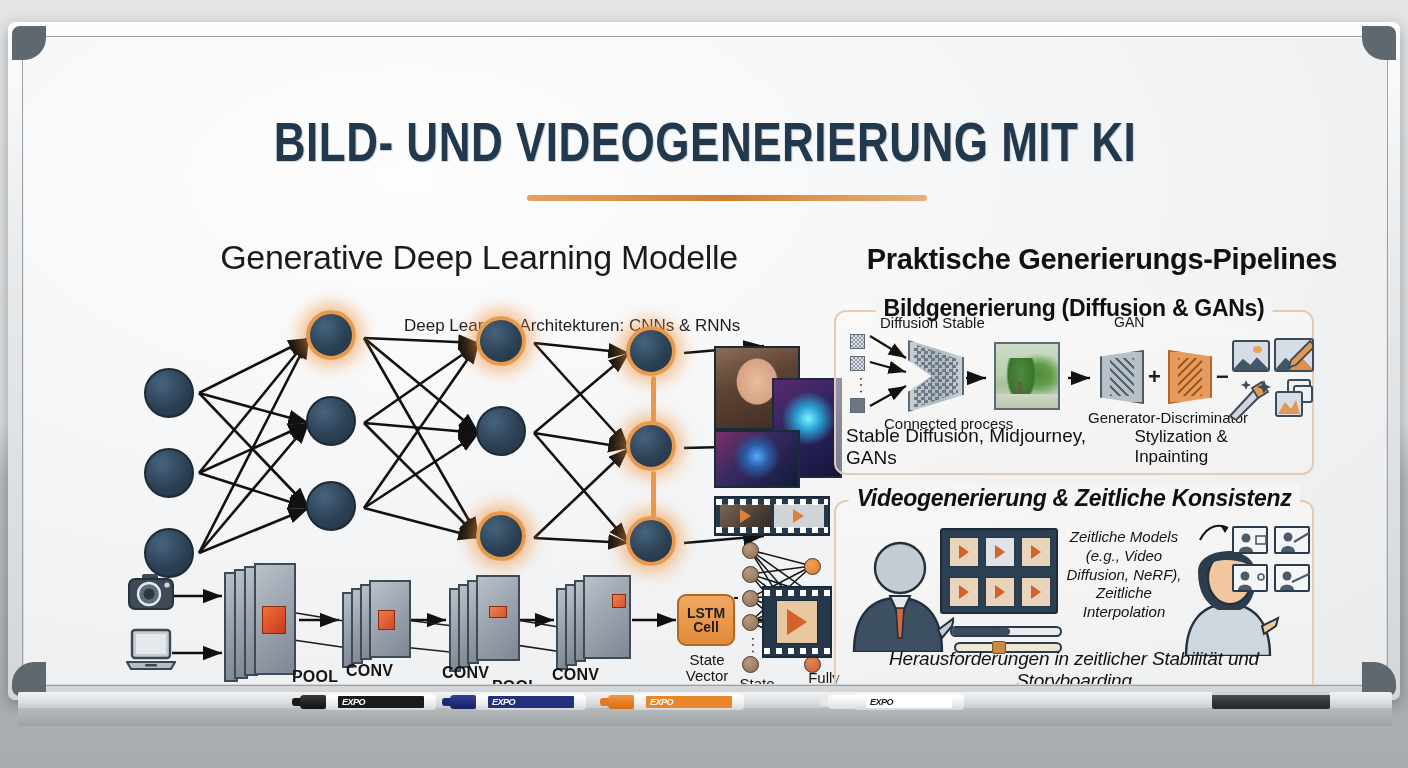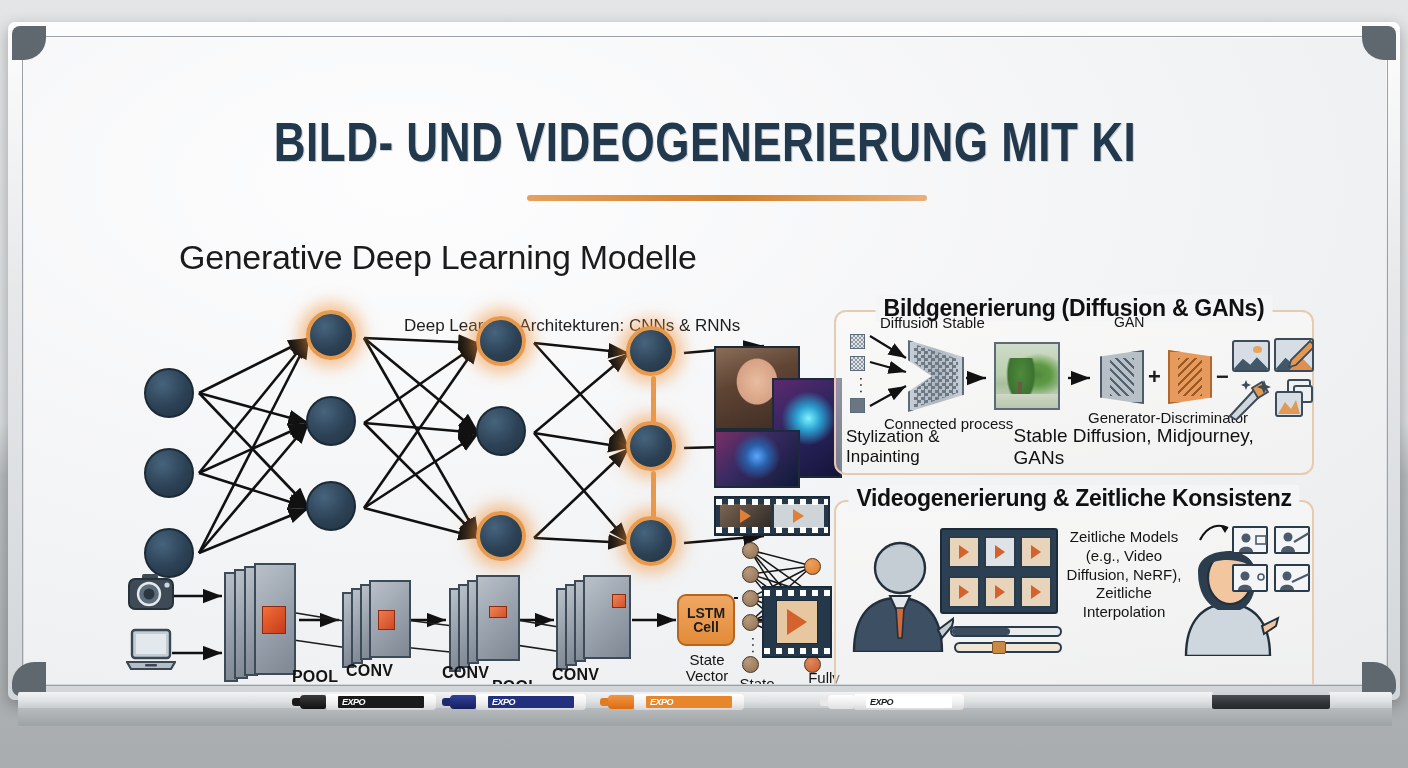--- a/index.html
+++ b/index.html
@@ -83,21 +83,21 @@
     text-transform: uppercase; transform: scaleY(1.28); transform-origin: top center;
     text-shadow: 1px 1px 0 rgba(160,170,180,.5);
   }
   .title-rule {
     position: absolute; left: 503px; top: 157px; width: 400px; height: 6px;
     background: linear-gradient(90deg,#e6a160,#d07f2c,#e8b07a);
     border-radius: 3px;
   }
 
   .h2-left {
-    position: absolute; left: 155px; top: 200px; width: 600px; 
+    position: absolute; left: 155px; top: 200px; width: 600px; text-align: center;
     font-size: 34px; color: #1b1b1b; letter-spacing: -.3px;
   }
   .h2-right {
     position: absolute; left: 808px; top: 205px; width: 540px; text-align: center;
     font-size: 29px; font-weight: 700; color: #111; letter-spacing: -.3px;
   }
   .nn-caption {
     position: absolute; left: 380px; top: 278px; font-size: 17px; color: #1d1d1d;
   }
 
@@ -474,20 +474,21 @@
       </div>
 
       <div class="filmstrip" style="left:738px;top:548px;width:70px;height:72px;background:#25384a;">
         <div class="sprockets" style="top:2px;"></div>
         <div class="sprockets" style="bottom:2px;"></div>
         <div style="position:absolute;left:12px;top:12px;right:12px;bottom:12px;background:#e7c79f;border:1px solid #1d2b38;display:flex;align-items:center;justify-content:center;">
           <div style="width:0;height:0;border-left:20px solid #d4622c;border-top:13px solid transparent;border-bottom:13px solid transparent;"></div>
         </div>
       </div>
 
+      <div class="h2-right">Praktische Generierungs-Pipelines</div>
 
       <div class="panel" style="left:810px;top:272px;width:480px;height:165px;">
         <div class="panel-title">Bildgenerierung (Diffusion &amp; GANs)</div>
 
         <div class="noise-sq" style="left:14px;top:22px;"></div>
         <div class="noise-sq" style="left:14px;top:44px;"></div>
         <div class="dots" style="left:20px;top:64px;">···</div>
         <div class="noise-sq" style="left:14px;top:86px;background:#6a7782;"></div>
 
         <svg width="60" height="90" style="position:absolute;left:32px;top:18px;">
@@ -557,26 +558,26 @@
         <div style="position:absolute;left:436px;top:66px;width:42px;height:42px;">
           <svg viewBox="0 0 42 42" width="42" height="42">
             <rect x="16" y="2" width="22" height="18" rx="2" fill="#eef1f4" stroke="#3d4a57" stroke-width="2"></rect>
             <rect x="22" y="8" width="18" height="16" rx="2" fill="#eef1f4" stroke="#3d4a57" stroke-width="2"></rect>
             <rect x="4" y="14" width="26" height="24" rx="2" fill="#d6dde4" stroke="#3d4a57" stroke-width="2"></rect>
             <path d="M6 36 L13 24 L19 31 L24 22 L28 36 Z" fill="#e09a55"></path>
           </svg>
         </div>
 
         <div style="position:absolute;bottom:4px;left:0;width:100%;display:flex;justify-content:space-between;padding:0 10px;align-items:baseline;">
+          <div style="font-size:19px;color:#111;">Stable Diffusion, Midjourney, GANs</div>
           <div style="font-size:17px;color:#111;">Stylization &amp; Inpainting</div>
-          <div style="font-size:19px;color:#111;">Stable Diffusion, Midjourney, GANs</div>
-        </div>
-      </div>
-
-      <div class="panel" style="left:810px;top:462px;width:480px;height:200px;">
+        </div>
+      </div>
+
+      <div class="panel" style="left:810px;top:462px;width:480px;height:200px;font-style:italic;">
         <div class="panel-title">Videogenerierung &amp; Zeitliche Konsistenz</div>
 
         <div class="person" style="left:10px;top:20px;width:108px;height:130px;">
           <svg viewBox="0 0 108 130" width="108" height="130">
             <path d="M8 130 C8 92 26 76 52 76 C78 76 96 92 96 130 Z" fill="#3c4f63" stroke="#22303c" stroke-width="2.4"></path>
             <path d="M44 74 L54 96 L64 74 Z" fill="#e3e8ec" stroke="#22303c" stroke-width="2"></path>
             <path d="M50 86 L58 86 L56 116 L52 116 Z" fill="#cf6a3e" stroke="#22303c" stroke-width="1.6"></path>
             <circle cx="54" cy="46" r="25" fill="#c4ccd4" stroke="#22303c" stroke-width="2.4"></circle>
             <path d="M29 42 C29 18 79 18 79 42 C79 30 68 24 54 24 C40 24 29 30 29 42 Z" fill="#2c3d4e"></path>
             <path d="M92 108 L108 96 L106 104 L96 116 Z" fill="#c4ccd4" stroke="#22303c" stroke-width="2"></path>
@@ -657,20 +658,21 @@
                 <path d="M4 24 C4 17 18 17 18 24 Z" fill="#4b5b6b"></path>
                 <line x1="16" y1="16" x2="33" y2="8" stroke="#4b5b6b" stroke-width="2.2"></line>
               </svg>
           </div>
           <svg width="34" height="22" style="position:absolute;left:-34px;top:-4px;">
             <path d="M2 18 C10 2 22 2 30 6" stroke="#111" stroke-width="2.2" fill="none"></path>
             <path d="M30 6 L22 3 L27 11 Z" fill="#111"></path>
           </svg>
         </div>
 
+        <div class="panel-footer">Herausforderungen in zeitlicher Stabilität und Storyboarding</div>
       </div>
 
     </div>
   </div>
 
   <div class="tray">
     <div class="tray-lip"></div>
     <div class="tray-face"></div>
 
     <div class="marker" style="left:282px;">

